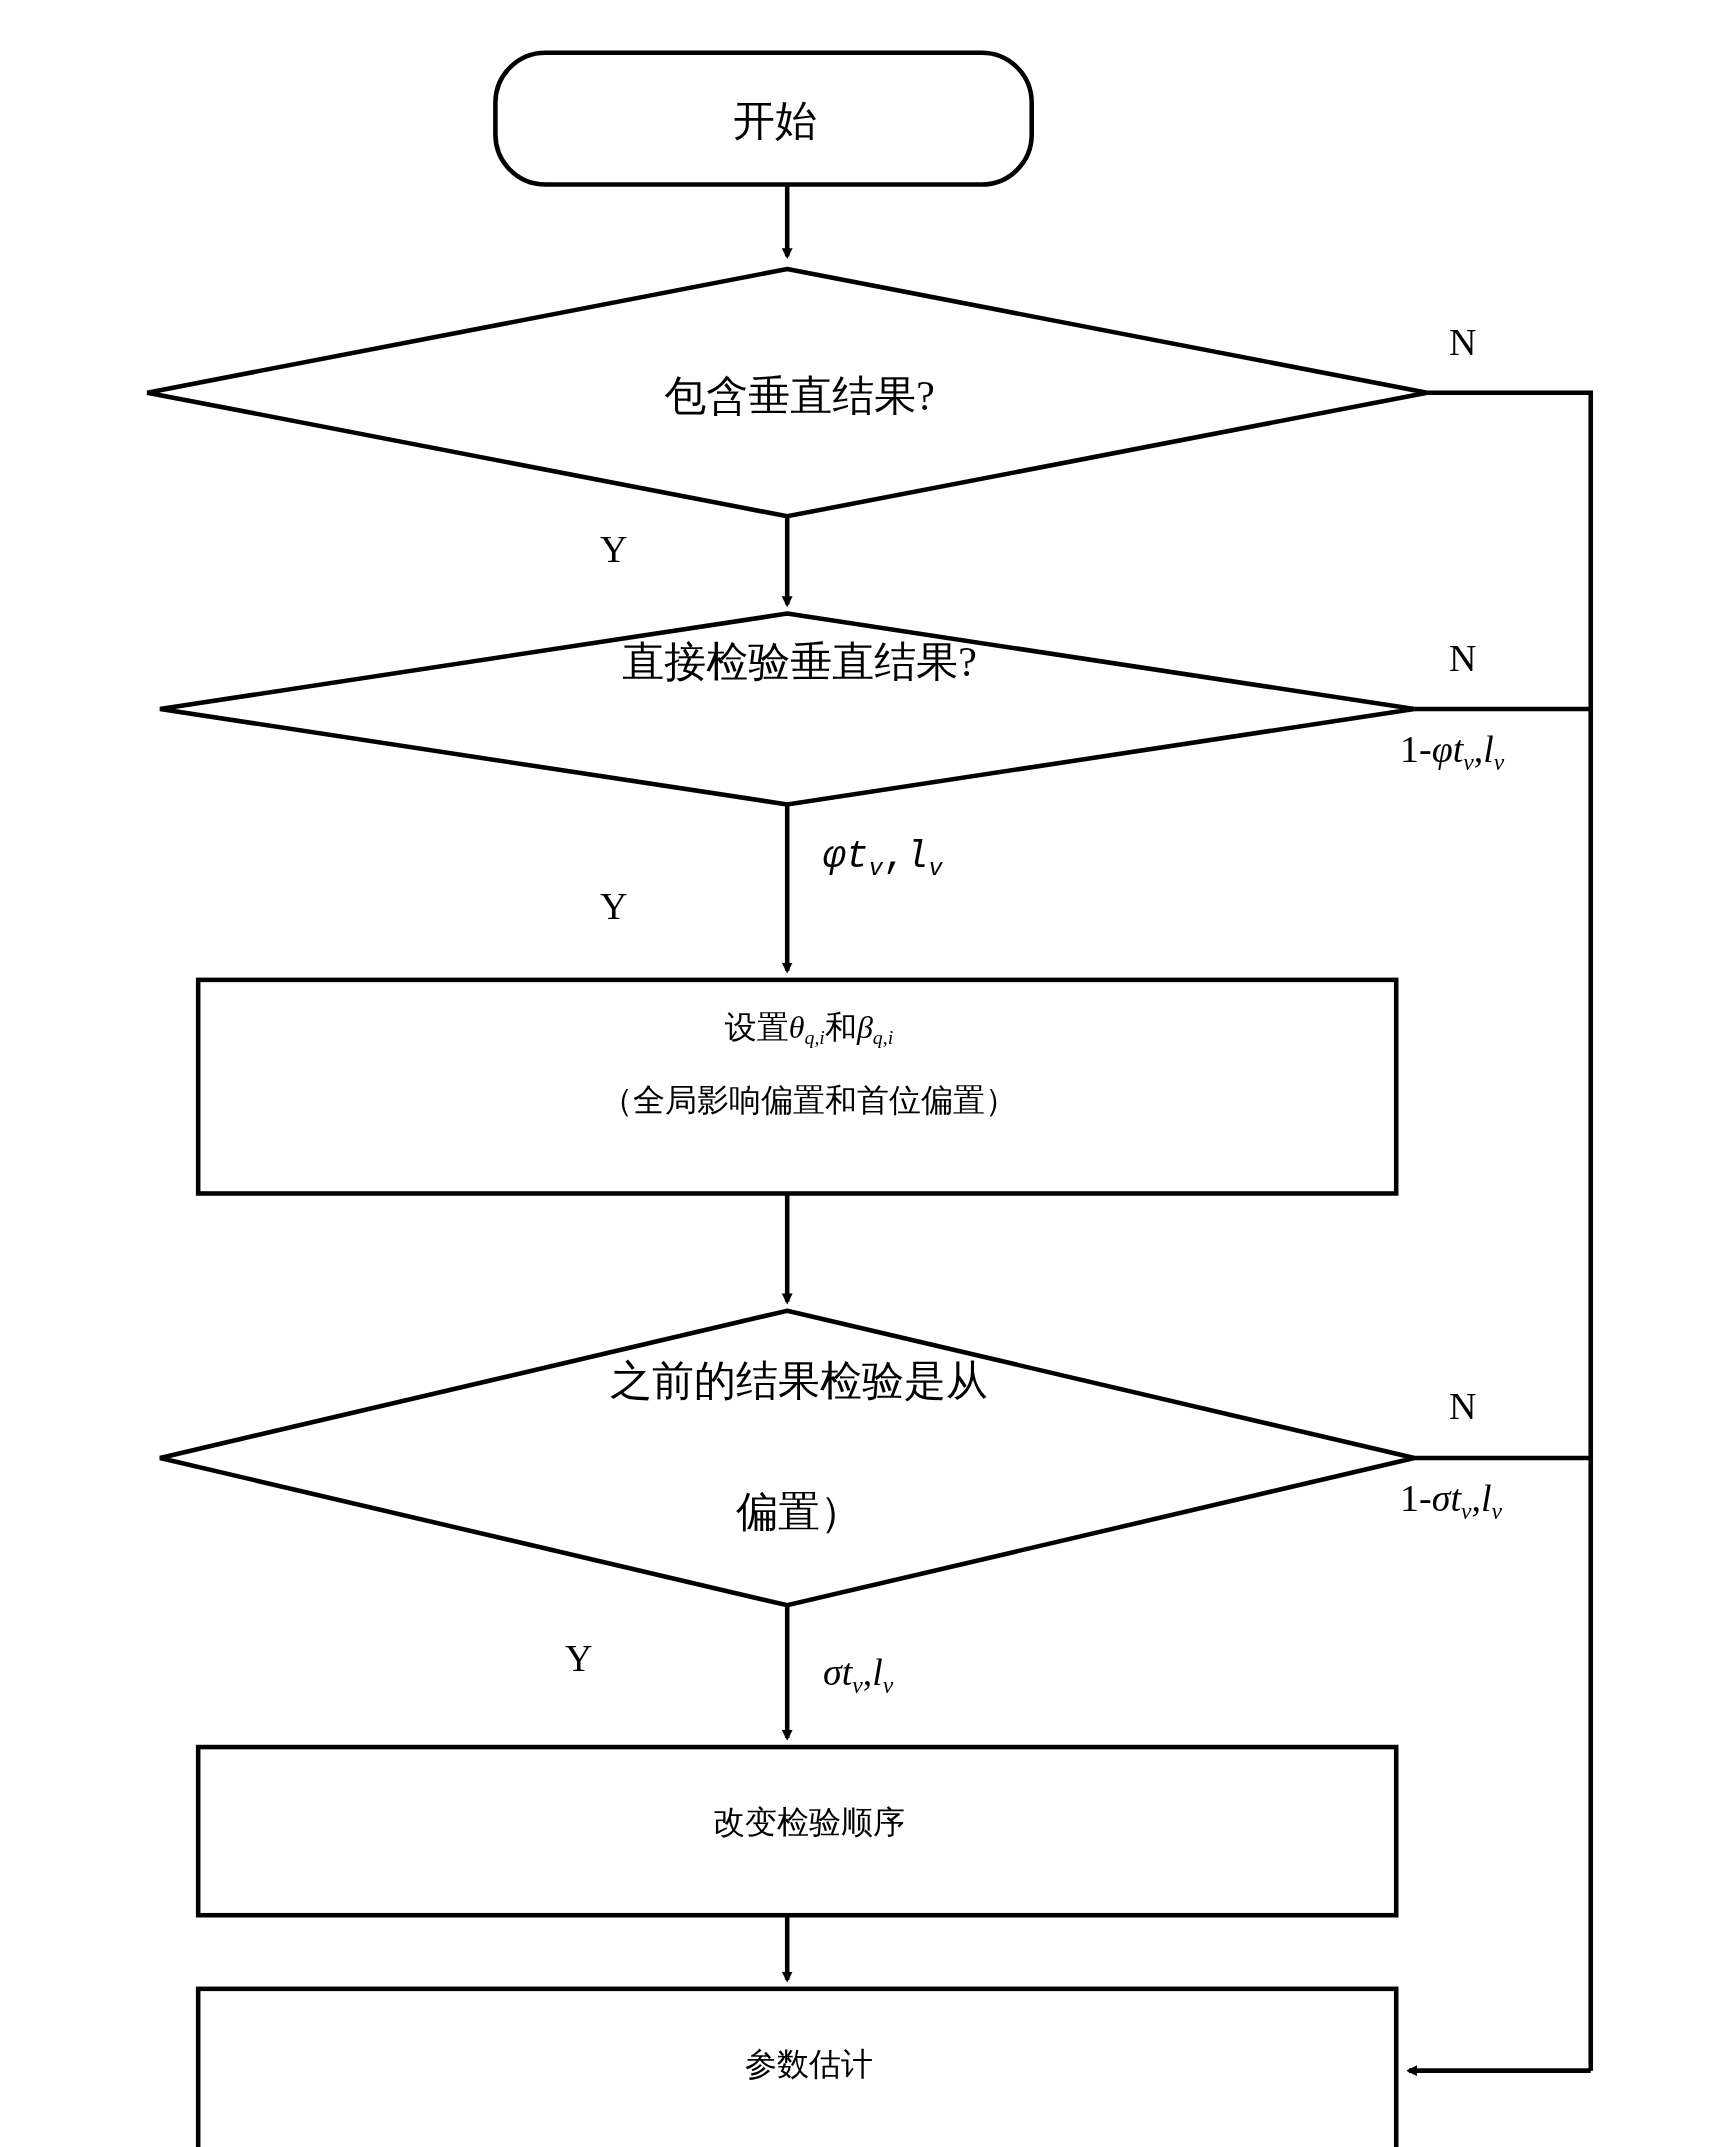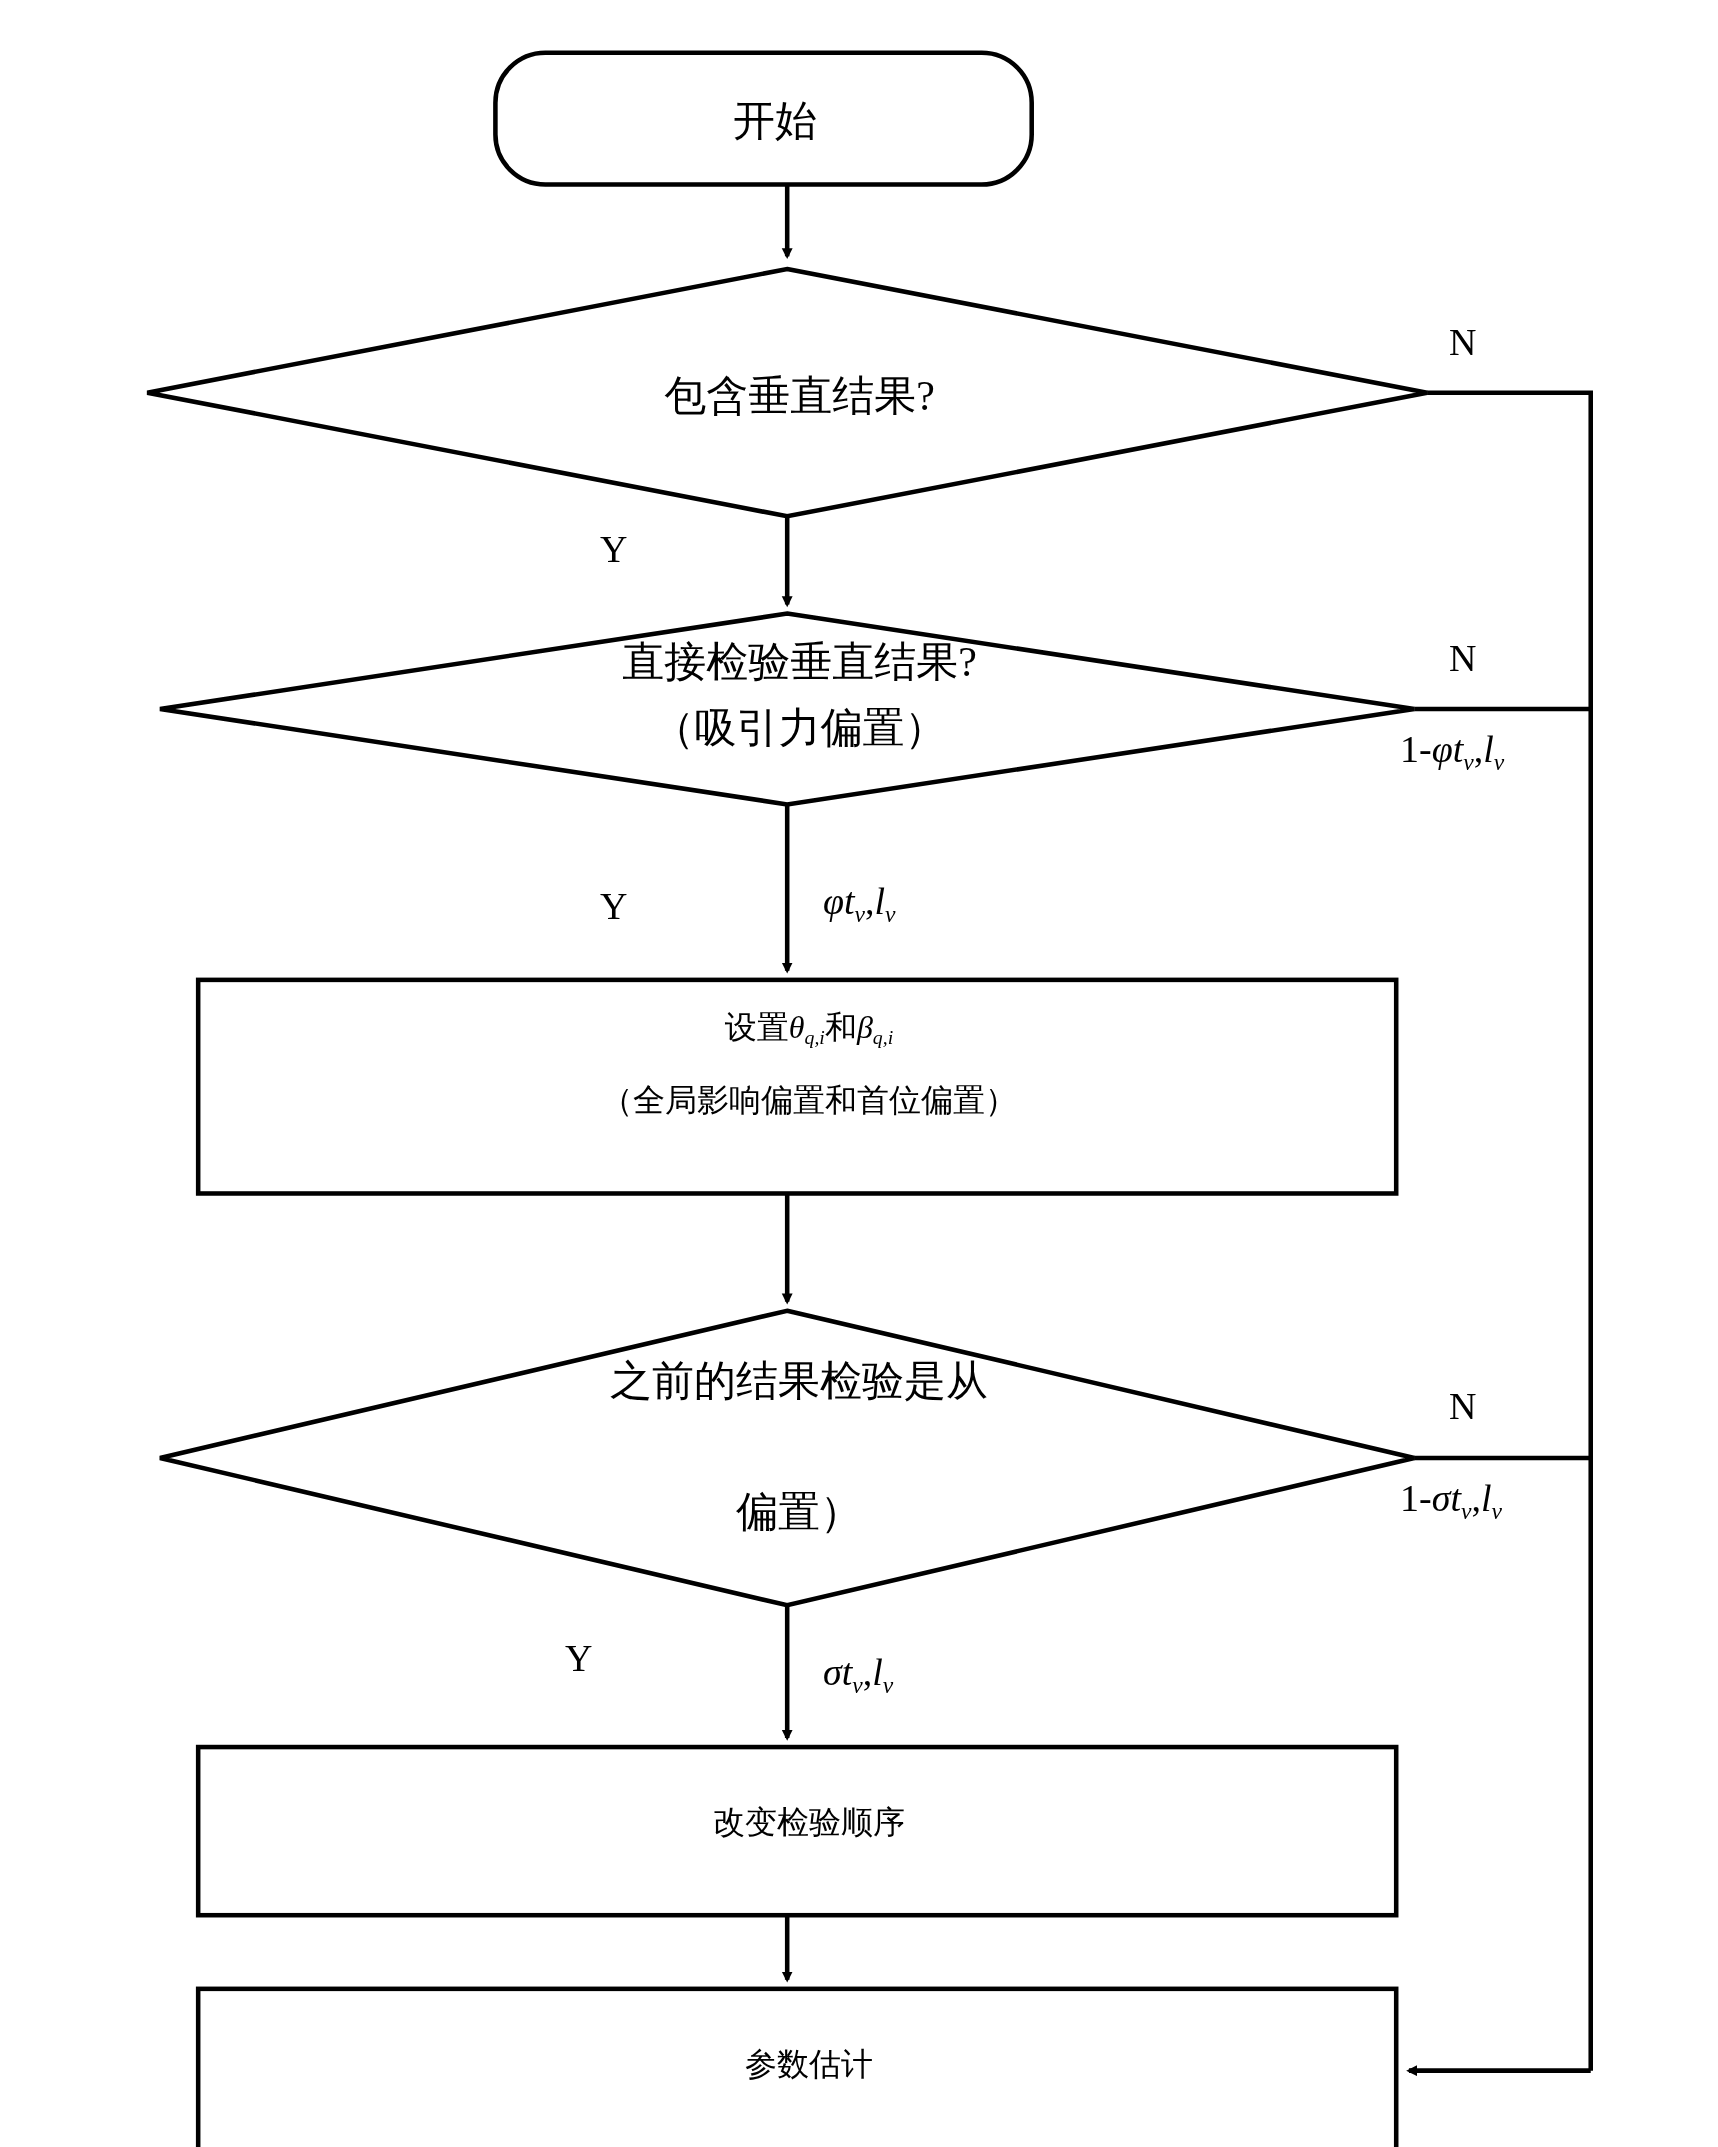--- a/index.html
+++ b/index.html
@@ -90,21 +90,20 @@
     <rect x="218" y="2188" width="1318" height="182" fill="#ffffff" stroke="#000000" stroke-width="5"></rect>
 
     <line x1="1750" y1="2278" x2="1550" y2="2278" stroke="#000" stroke-width="5" marker-end="url(#arrow)"></line>
   </svg>
 
   <div class="node-text t-start" style="left:495px; top:95px; width:536px;">开始</div>
 
   <div class="node-text t-dia" style="left:424px; top:370px; width:727px;">包含垂直结果?</div>
 
   <div class="node-text t-dia" style="left:424px; top:636px; width:727px;">直接检验垂直结果?</div>
-  <div class="node-text t-dia" style="left:424px; top:702px; width:727px;">（吸引力偏置）</div>
 
   <div class="node-text t-box" style="left:198px; top:1007px; width:1198px;">
     <span>设置</span><span class="mathi">θ</span><sub>q,i</sub><span>和</span><span class="mathi">β</span><sub>q,i</sub>
   </div>
   <div class="node-text t-box" style="left:198px; top:1080px; width:1198px;">（全局影响偏置和首位偏置）</div>
 
   <div class="node-text t-dia" style="left:378px; top:1355px; width:818px;">之前的结果检验是从</div>
   <div class="node-text t-dia" style="left:378px; top:1486px; width:818px;">偏置）</div>
 
   <div class="node-text t-box" style="left:198px; top:1802px; width:1198px;">改变检验顺序</div>
@@ -116,21 +115,21 @@
   <div class="edge-label" style="left:600px; top:527px;">Y</div>
 
   <div class="edge-label" style="left:1449px; top:636px;">N</div>
 
   <div class="edge-label" style="left:1400px; top:727px;">
     <span>1-</span><span class="mathi">φ</span><span class="mathi">t</span><sub>v</sub><span>,</span><span class="mathi">l</span><sub>v</sub>
   </div>
 
   <div class="edge-label" style="left:600px; top:884px;">Y</div>
 
-  <div class="edge-label" style="left:823px; top:879px;">
+  <div class="edge-label" style="left:823px; top:835px;font-family:Liberation Mono, monospace;">
     <span class="mathi">φ</span><span class="mathi">t</span><sub>v</sub><span>,</span><span class="mathi">l</span><sub>v</sub>
   </div>
 
   <div class="edge-label" style="left:1449px; top:1384px;">N</div>
 
   <div class="edge-label" style="left:1400px; top:1476px;">
     <span>1-</span><span class="mathi">σ</span><span class="mathi">t</span><sub>v</sub><span>,</span><span class="mathi">l</span><sub>v</sub>
   </div>
 
   <div class="edge-label" style="left:565px; top:1636px;">Y</div>

